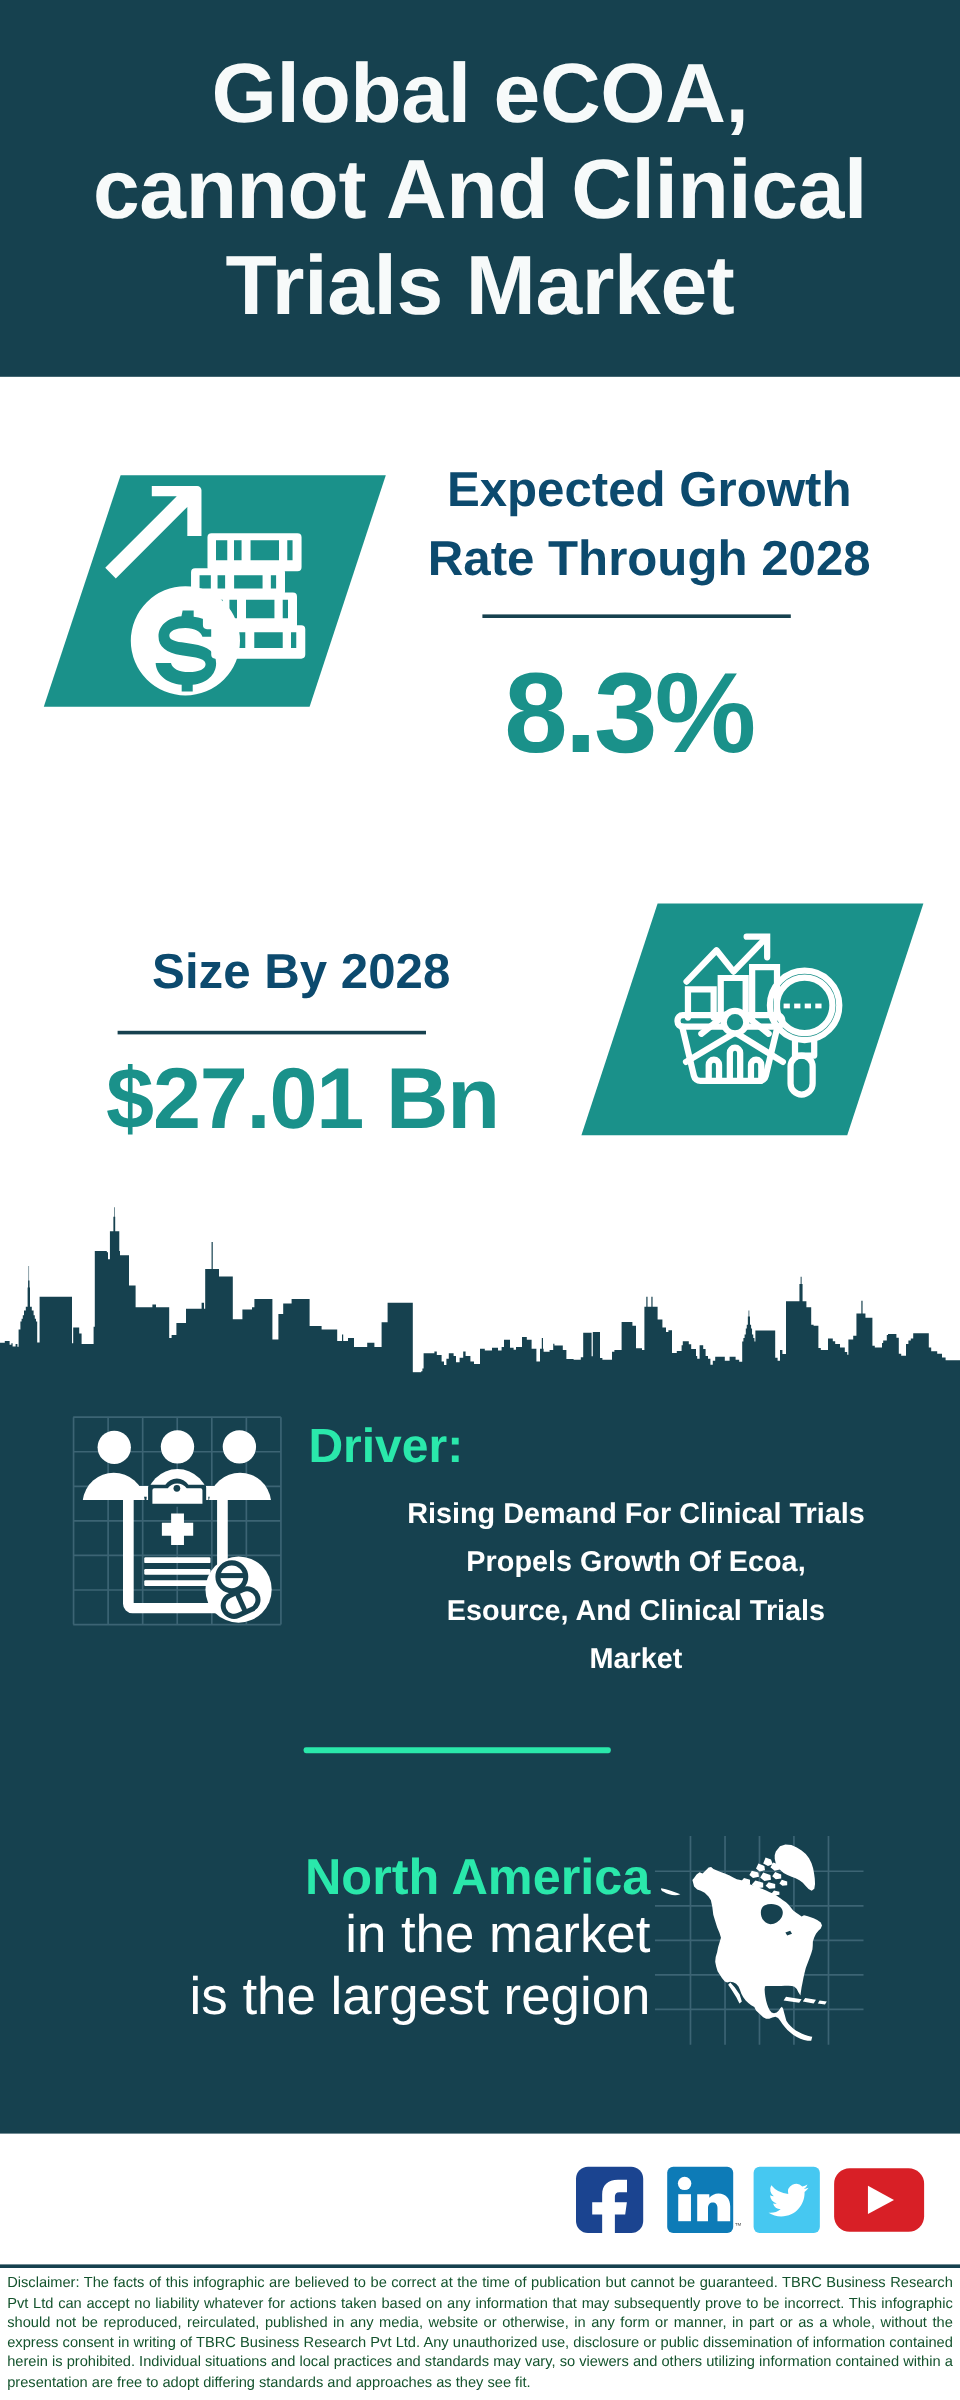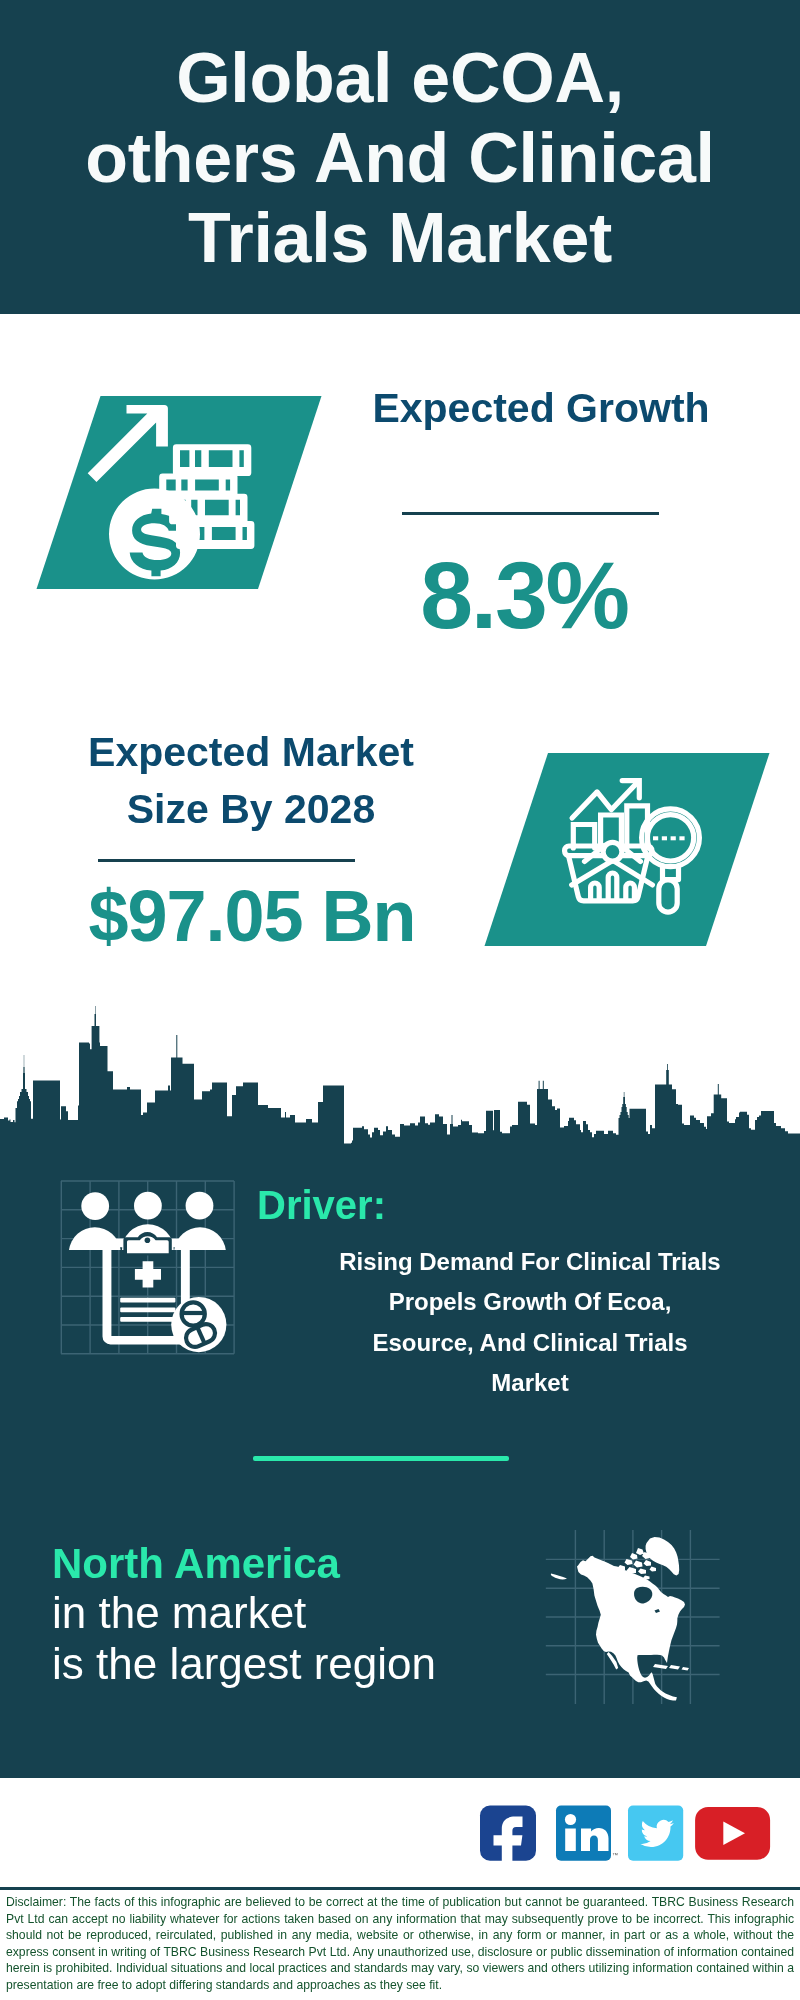--- a/index.html
+++ b/index.html
@@ -18,21 +18,21 @@
   .stat-value.v1{font-size:95px;line-height:100px;letter-spacing:-2.2px;}
   .stat-value.v2{font-size:72px;line-height:80px;letter-spacing:-1.0px;}
   .darkband{position:absolute;left:0;top:1144px;width:800px;height:634px;background:#16414f;}
 
   
   .driver-title{position:absolute;color:#2ae8ab;font-weight:bold;font-size:40px;line-height:42px;text-align:left;white-space:nowrap;}
   .driver-text{position:absolute;color:#ffffff;font-weight:bold;font-size:24px;line-height:40.3px;text-align:center;white-space:nowrap;}
   .driver-rule{position:absolute;height:5px;background:#2ae8ab;border-radius:2px;}
 
   
-  .region-box{position:absolute;text-align:left;}
+  .region-box{position:absolute;text-align:right;}
   .region-name{color:#2ae8ab;font-weight:bold;font-size:42px;line-height:49px;white-space:nowrap;}
   .region-sub{color:#ffffff;font-weight:normal;font-size:44px;line-height:50.8px;white-space:nowrap;}
 
   
   .footer{position:absolute;left:0;top:1778px;width:800px;height:222px;background:transparent;}
   .divider-line{position:absolute;left:0;top:1887px;width:800px;height:3px;background:#16414f;}
   .disclaimer{position:absolute;left:6px;top:1894px;width:788px;color:#14532d;font-size:12.2px;line-height:16.6px;text-align:justify;}
 </style>
 </head>
 <body>
@@ -200,39 +200,40 @@
       </g>
       <g>
         <rect x="695.1" y="1806.9" width="75" height="52.9" rx="13" fill="#d81f26"></rect>
         <path fill="#ffffff" d="M723.3,1821.5 L745.0,1833.3 L723.3,1845.1 Z"></path>
       </g>
     </g>
   </svg>
 
   <div class="header-title">
     <span>Global eCOA,</span><br>
-    <span>others And Clinical</span><br>
+    <span>cannot And Clinical</span><br>
     <span>Trials Market</span>
   </div>
 
   <div>
     <div class="stat-label" style="left:321px;top:380px;width:440px;">
       <span>Expected Growth</span><br>
+      <span>Rate Through 2028</span>
     </div>
     <div class="stat-rule" style="left:402px;top:512px;width:257px;"></div>
     <div class="stat-value v1" style="left:304px;top:545px;width:440px;">8.3%</div>
   </div>
 
   <div>
     <div class="stat-label" style="left:31px;top:724px;width:440px;">
-      <span>Expected Market</span><br>
+      <br>
       <span>Size By 2028</span>
     </div>
     <div class="stat-rule" style="left:98px;top:859px;width:257px;"></div>
-    <div class="stat-value v2" style="left:32px;top:876px;width:440px;">$97.05 Bn</div>
+    <div class="stat-value v2" style="left:32px;top:876px;width:440px;">$27.01 Bn</div>
   </div>
 
   <div>
     <div class="driver-title" style="left:257px;top:1183.5px;width:530px;">Driver:</div>
     <div class="driver-text" style="left:265px;top:1242px;width:530px;">
       <span>Rising Demand For Clinical Trials</span><br>
       <span>Propels Growth Of Ecoa,</span><br>
       <span>Esource, And Clinical Trials</span><br>
       <span>Market</span>
     </div>

